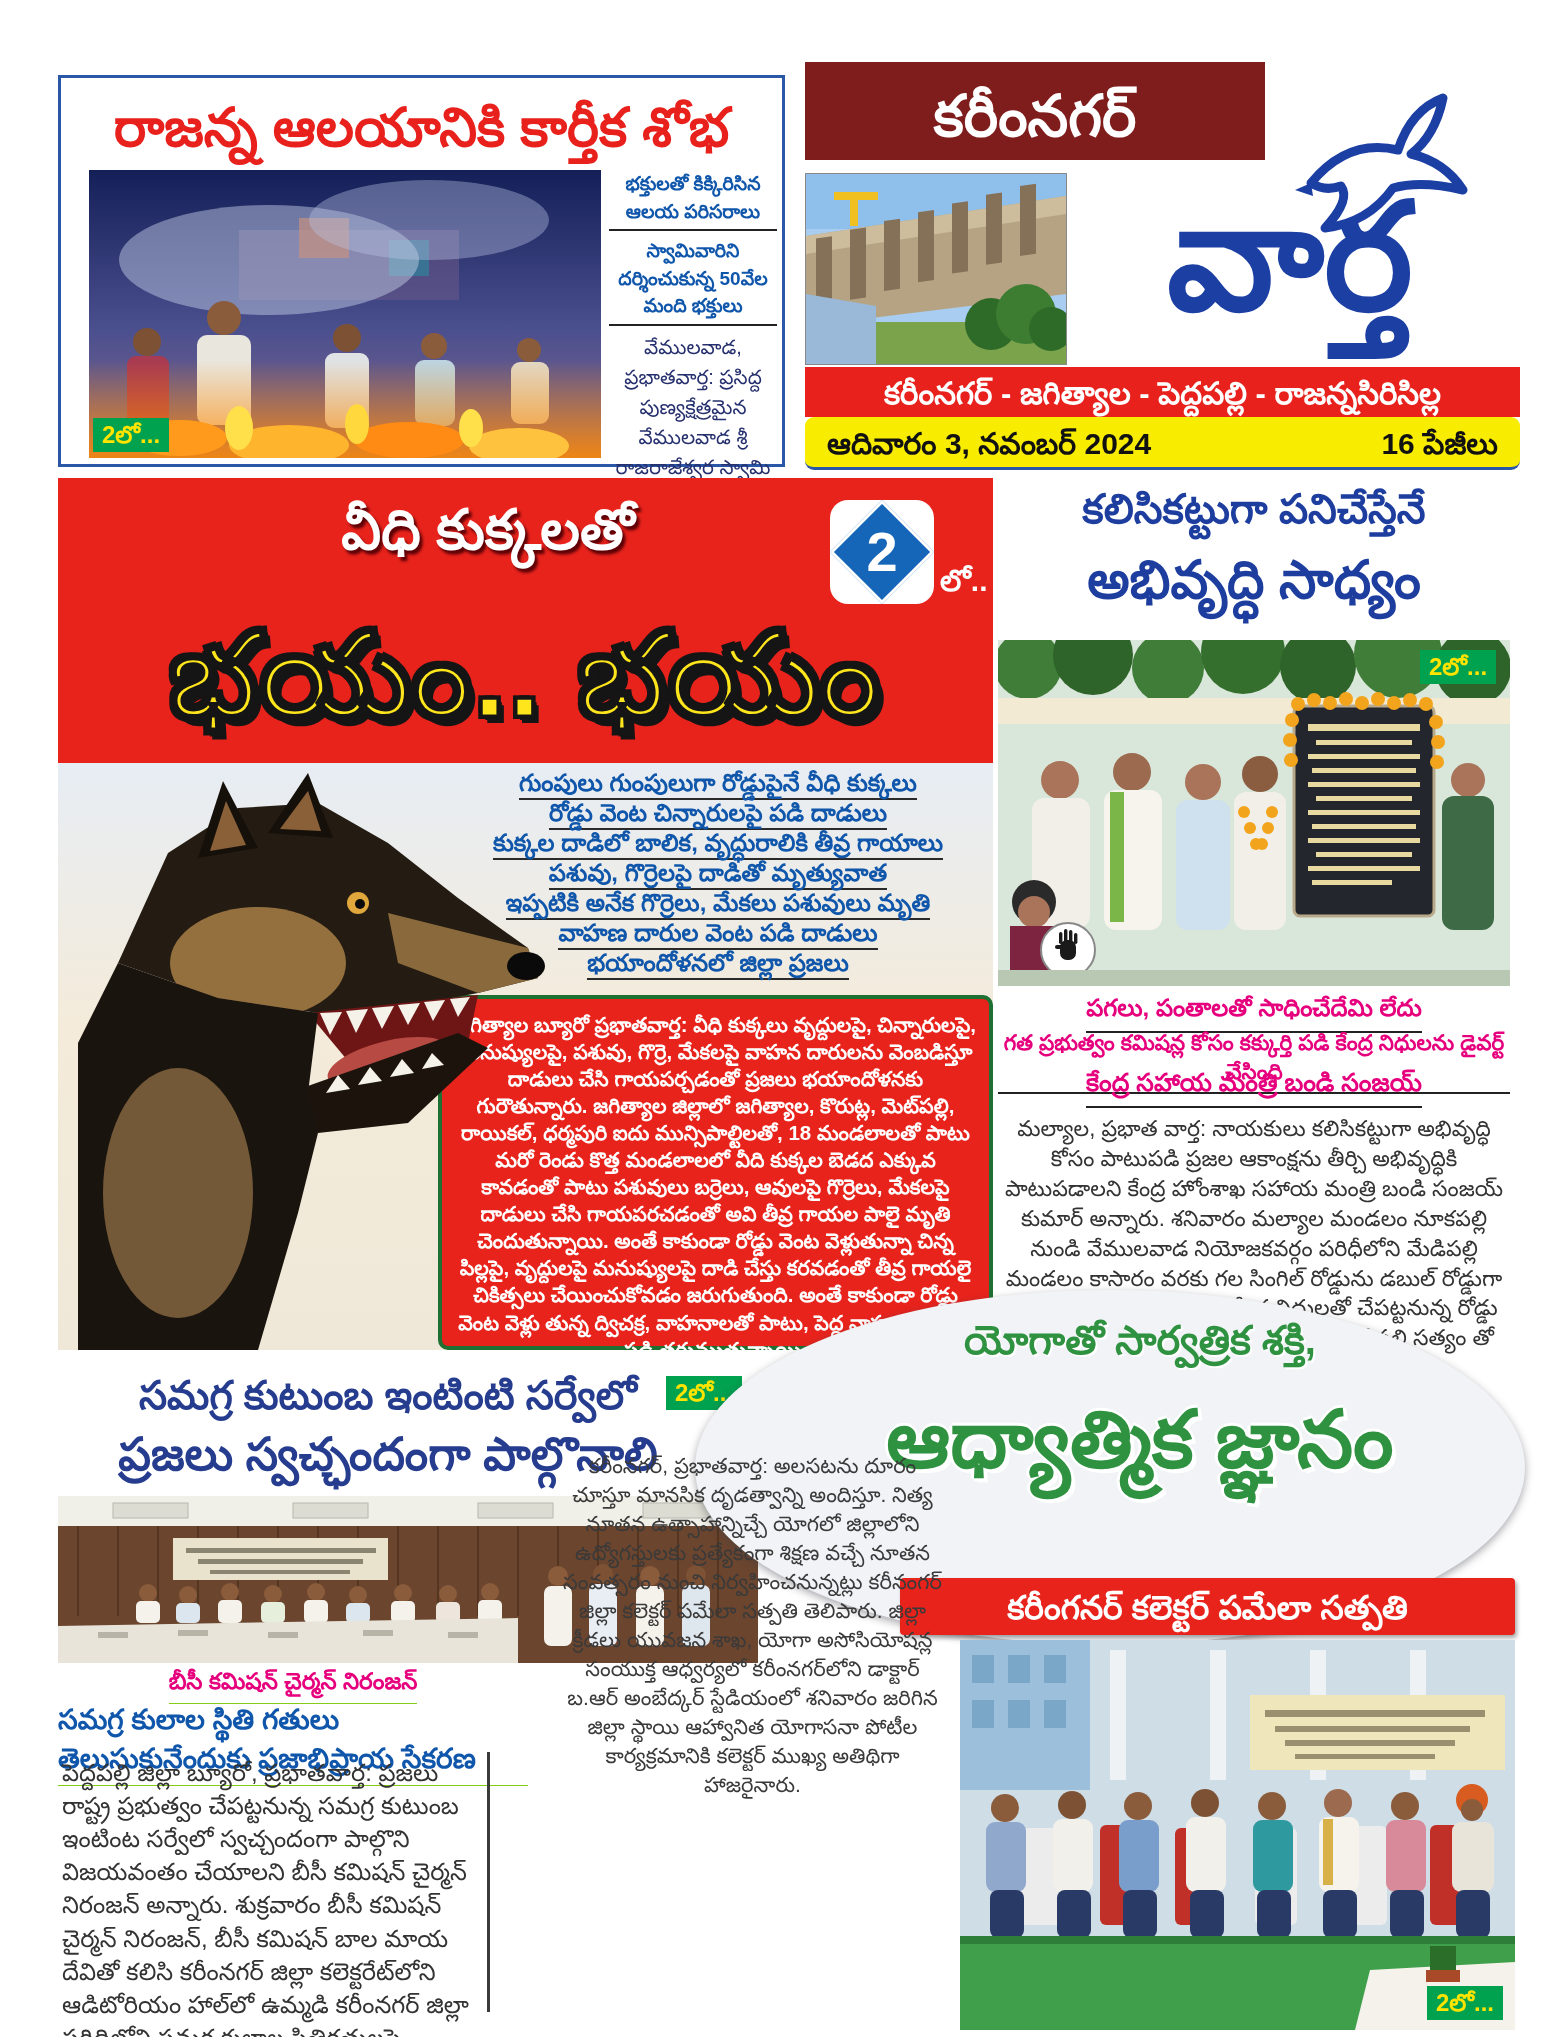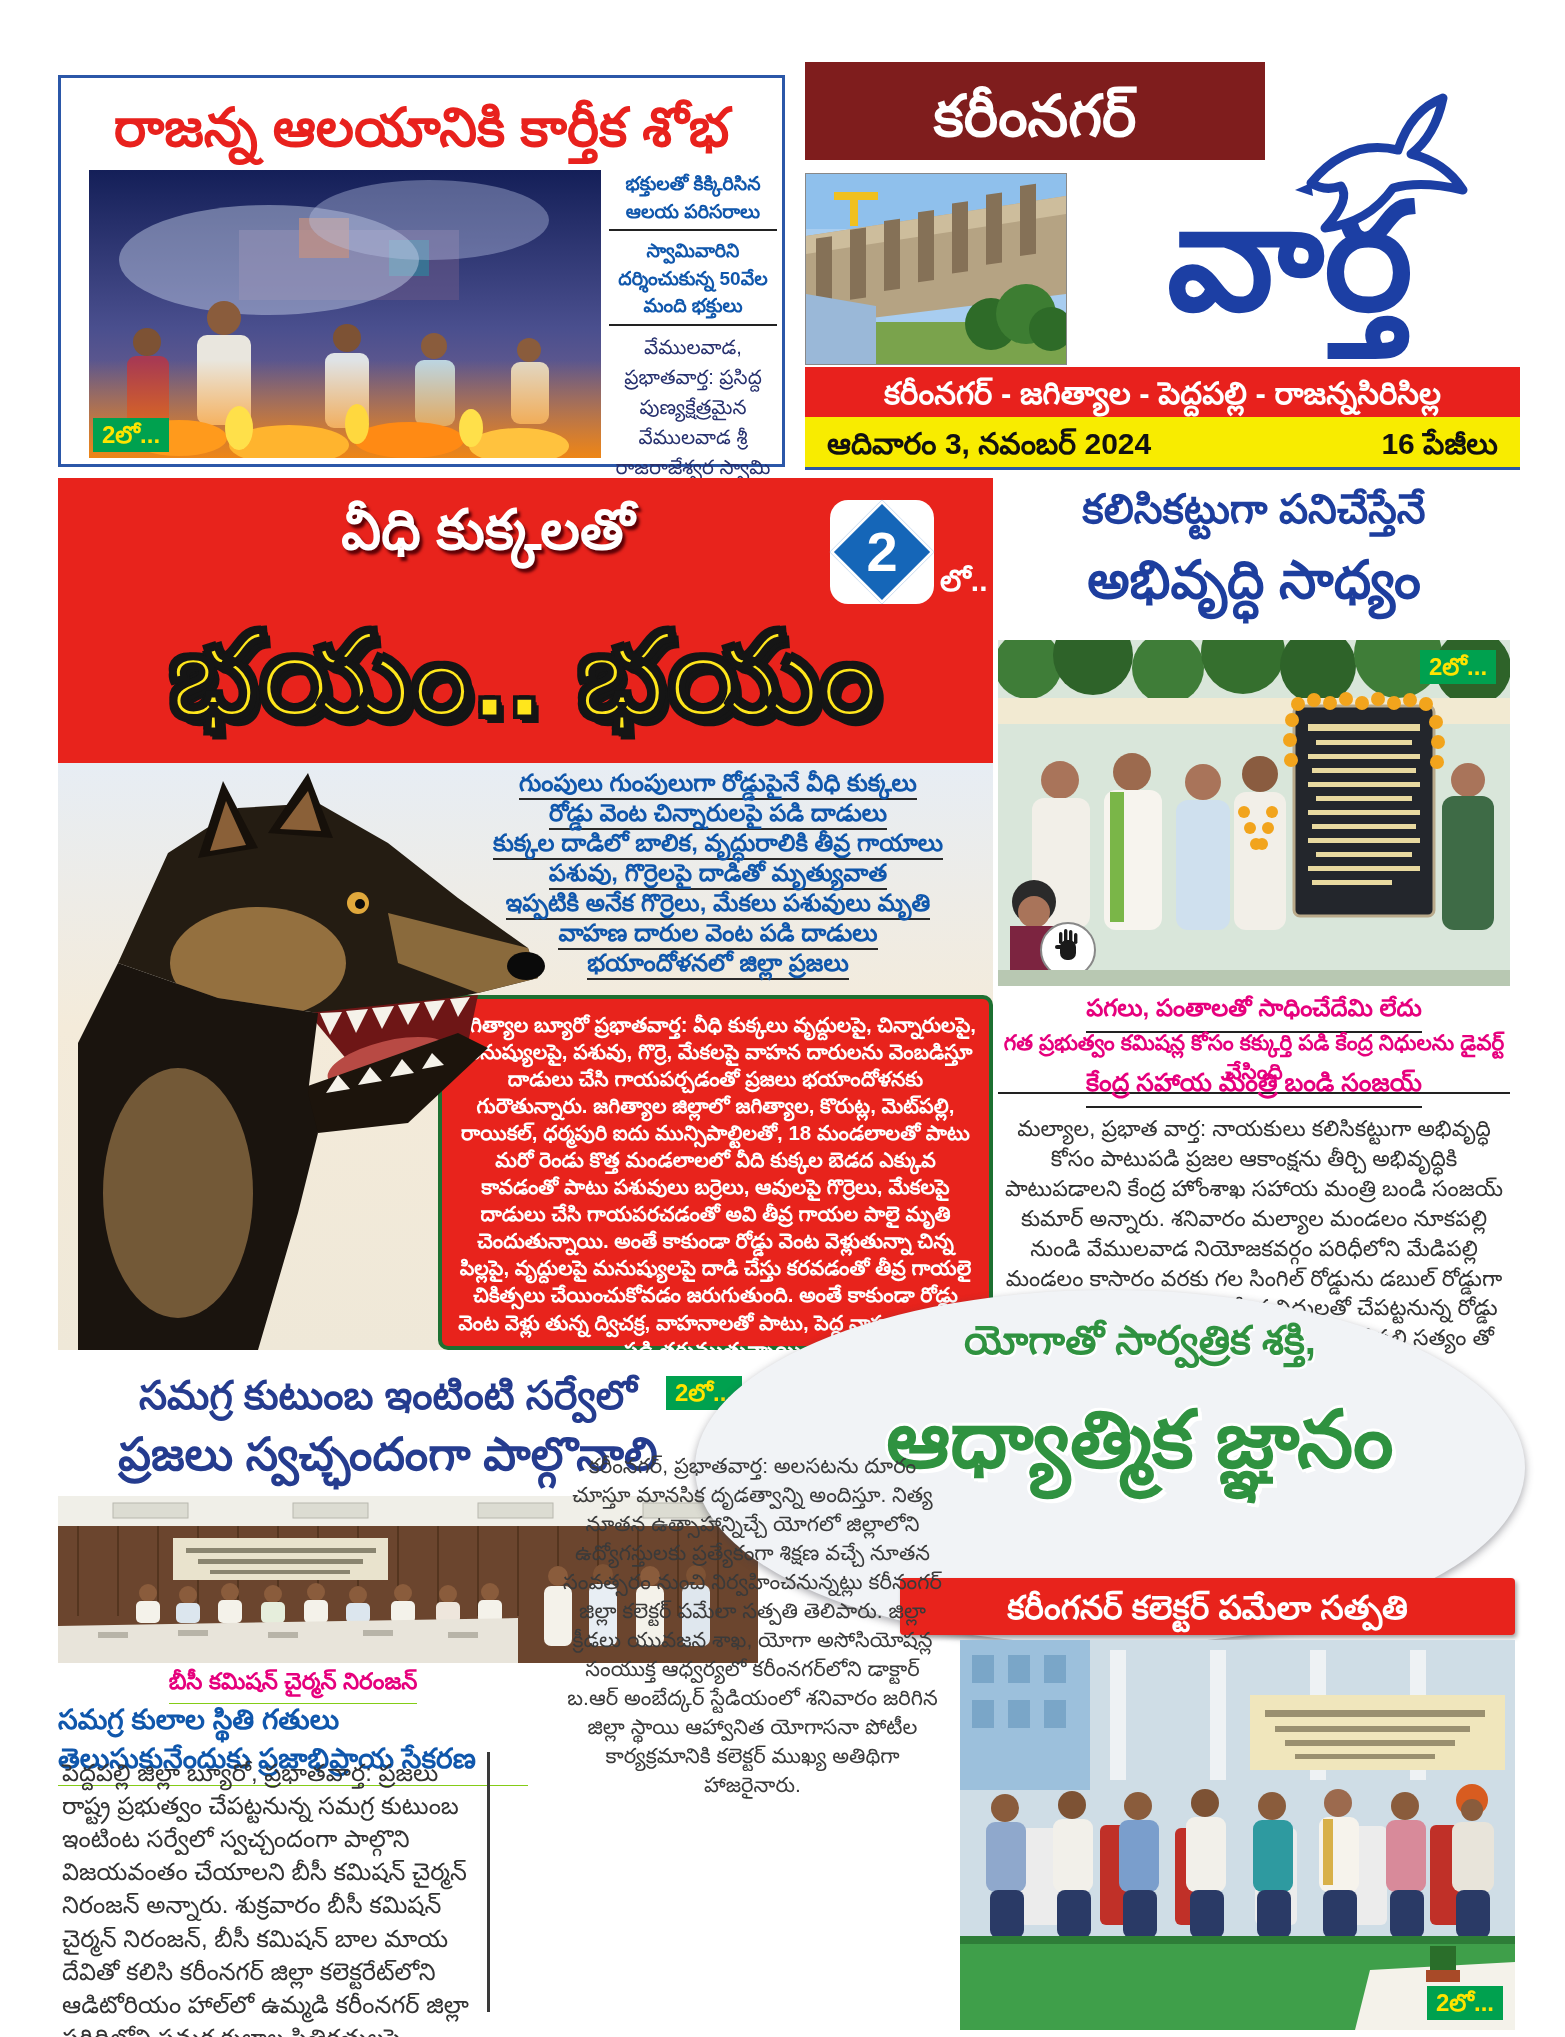--- a/index.html
+++ b/index.html
@@ -26,21 +26,21 @@
   .masthead{position:absolute;left:805px;top:60px;width:715px;height:410px;}
   .mh-city{position:absolute;left:0;top:2px;width:460px;height:98px;background:#7f1d1d;
            color:#fff;font-weight:bold;font-size:58px;text-align:center;line-height:108px;}
   .mh-dove{position:absolute;left:488px;top:28px;}
   .mh-title{position:absolute;left:255px;top:92px;width:460px;text-align:center;
             color:#1c3fa4;font-weight:900;font-size:150px;line-height:210px;}
   .mh-dam{position:absolute;left:0;top:113px;width:260px;height:190px;overflow:hidden;border:1px solid #888;}
   .mh-districts{position:absolute;left:0;top:307px;width:715px;height:50px;background:#e8211d;
                 color:#fff;font-weight:bold;font-size:31px;text-align:center;line-height:54px;}
   .mh-dateline{position:absolute;left:0;top:357px;width:715px;height:53px;background:#f8ec00;
-               border-bottom:3px solid #2b57a8;box-sizing:border-box;}
+               border-bottom:3px solid #2b57a8;box-sizing:border-box;border-radius:9px;}
   .mh-date{position:absolute;left:22px;top:0;color:#111;font-weight:bold;font-size:30px;line-height:53px;}
   .mh-pages{position:absolute;right:22px;top:0;color:#111;font-weight:bold;font-size:30px;line-height:53px;}
 
   
   .main-art{position:absolute;left:58px;top:478px;width:935px;height:872px;}
   .main-redbox{position:absolute;left:0;top:0;width:935px;height:285px;background:#e8231c;}
   .main-kicker{position:absolute;left:0;top:10px;width:860px;text-align:center;color:#fff;
                font-weight:bold;font-size:56px;line-height:1.5;text-shadow:3px 4px 3px #5a0006;}
   .badge{position:absolute;left:772px;top:22px;width:104px;height:104px;background:#fff;border-radius:18px;}
   .badge-diamond{position:absolute;left:15px;top:15px;width:74px;height:74px;background:#1566b8;

